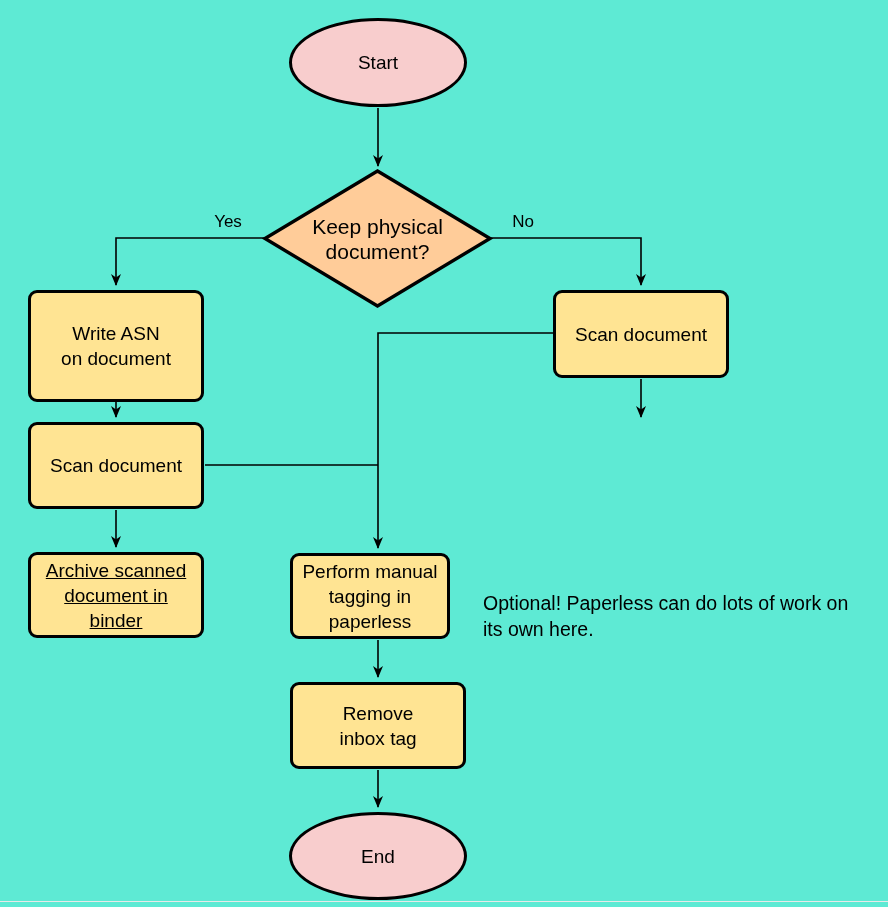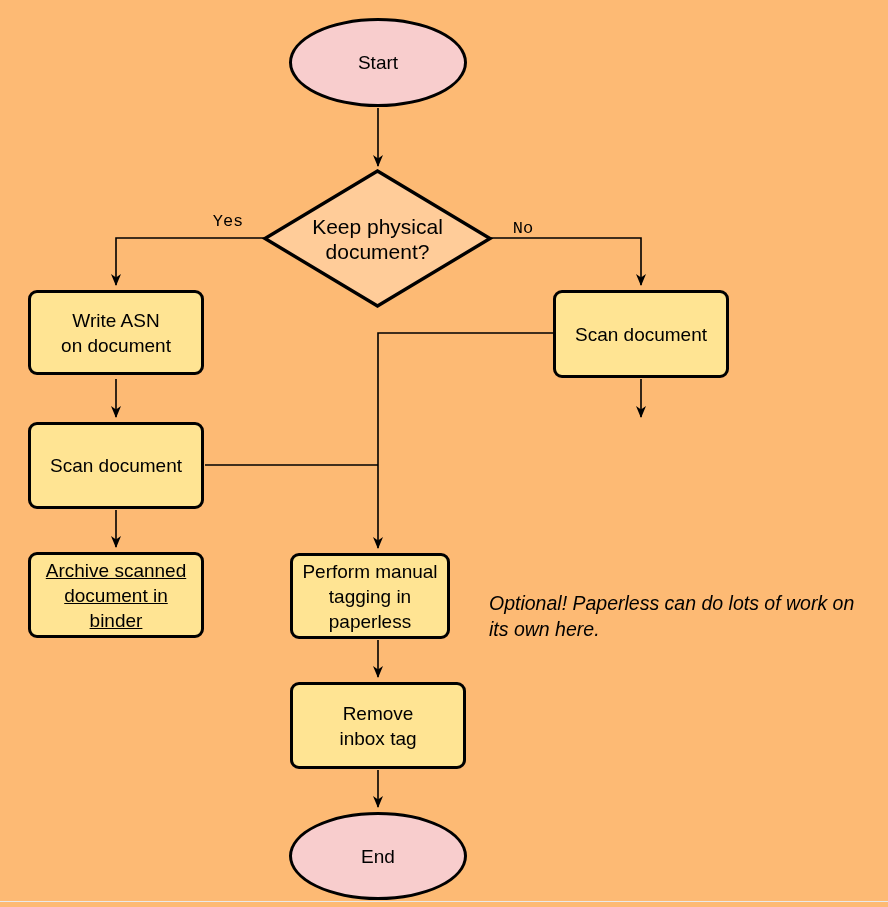--- a/index.html
+++ b/index.html
@@ -1,20 +1,20 @@
 <!DOCTYPE html>
 <html style="--terminator-fill: #F8CDCD; --decision-fill: #FFCC99; --process-fill: #FFE493;"><head>
 <meta charset="utf-8">
 <style>
   html, body { margin: 0; padding: 0; background: #ffffff; }
   #canvas {
     position: relative;
     width: 888px;
     height: 907px;
-    background: #fdba74;
+    background: #5eead4;
     font-family: "Liberation Sans", sans-serif;
     color: #000000;
     overflow: hidden;
   }
   #edges-svg {
     position: absolute;
     left: 0; top: 0;
     width: 888px; height: 907px;
   }
   #edges-svg path.edge {
@@ -56,29 +56,26 @@
     justify-content: center;
     text-align: center;
     font-size: 21px;
     line-height: 25px;
   }
   .edge-label {
     position: absolute;
     font-size: 17px;
     line-height: 20px;
     text-align: center;
-    font-family: Liberation Mono, monospace;
   }
   .annotation {
     position: absolute;
-    font-style: italic;
     font-size: 19.5px;
     line-height: 26px;
     white-space: pre-line;
-    margin-left: 6px;
   }
   .bottom-rule {
     position: absolute;
     left: 0;
     top: 901px;
     width: 888px;
     height: 1px;
     background: #e9e9e9;
   }
 </style>
@@ -112,23 +109,23 @@
     <span class="lbl">Start</span>
   </div>
 
   <div class="decision-label" style="left:290px; top:211px; width:175px; height:55px;">
     <span class="lbl">Keep physical
 document?</span>
   </div>
 
   <div class="edge-label" style="left:206px; top:212px; width:44px;">Yes</div>
 
-  <div class="edge-label" style="left:501px; top:219px; width:44px;">No</div>
+  <div class="edge-label" style="left:501px; top:212px; width:44px;">No</div>
 
-  <div class="node process" style="left:28px; top:290px; width:176px; height:85px;">
+  <div class="node process" style="left:28px; top:290px; width:176px; height:112px;">
     <span class="lbl">Write ASN
 on document</span>
   </div>
 
   <div class="node process" style="left:28px; top:422px; width:176px; height:87px;">
     <span class="lbl">Scan document</span>
   </div>
 
   <div class="node process" style="left:28px; top:552px; width:176px; height:86px;text-decoration:underline;">
     <span class="lbl">Archive scanned

